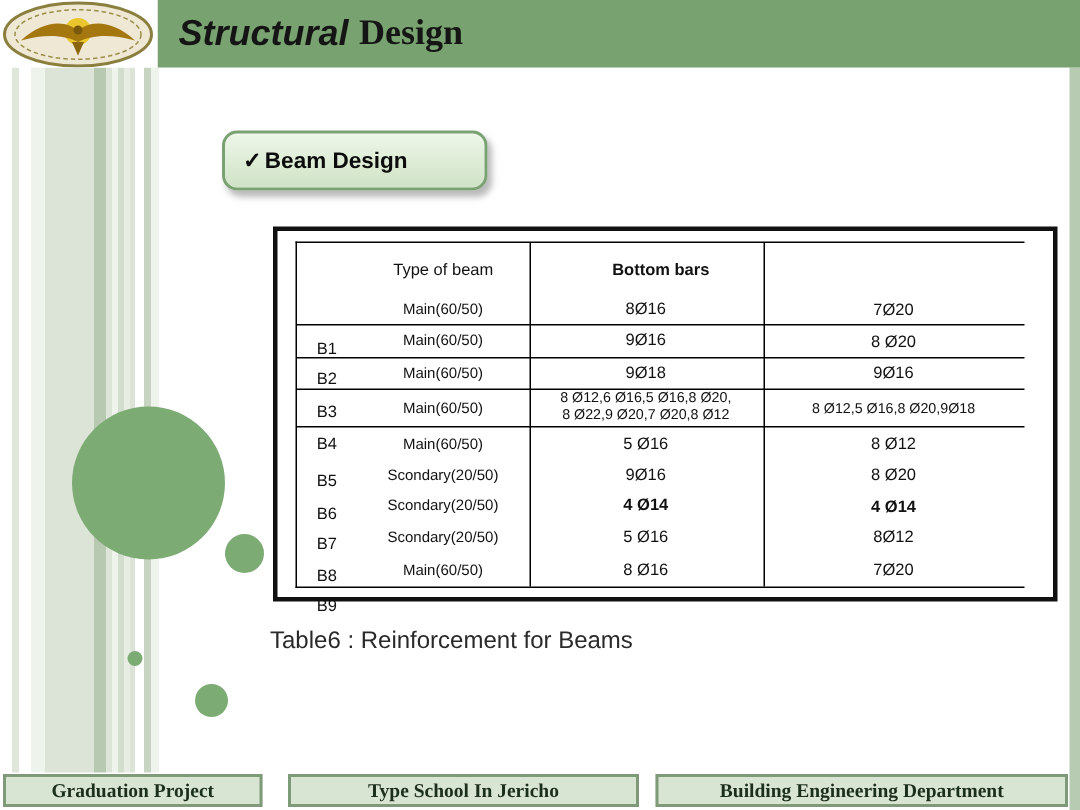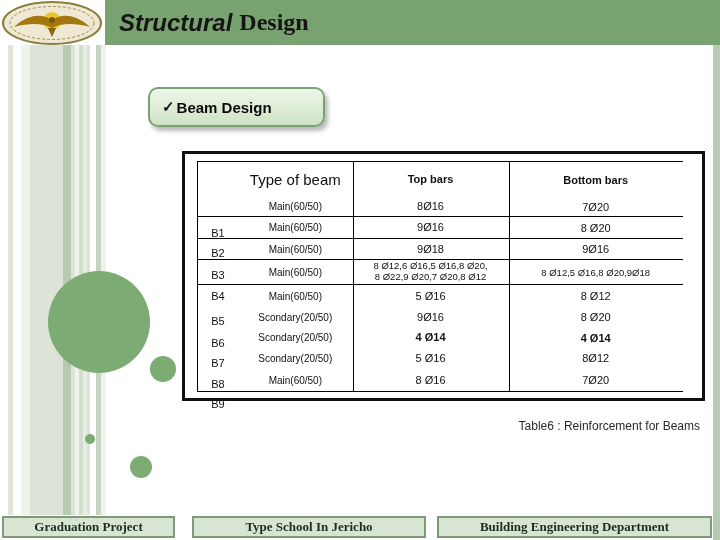--- a/index.html
+++ b/index.html
@@ -57,27 +57,27 @@
     box-sizing:border-box;font-size:11px;color:#111;
   }
   .vdiv{position:absolute;top:0;width:1px;height:100%;background:#000;}
   .trow{display:flex;width:100%;}
   .trow.sep{border-bottom:1px solid #000;box-sizing:border-box;}
   .cell{display:flex;align-items:center;justify-content:center;text-align:center;}
   .c-id{width:40px;font-weight:normal;margin-top:36px;}
   .c-type{width:115px;font-size:10px;}
   .c-top{width:156px;white-space:pre-line;line-height:1.15;}
   .c-bot{width:175px;white-space:pre-line;}
-  .hdr .c-type{font-size:15px;}
+  .hdr .c-type{font-size:11px;}
   .hdr .c-top,.hdr .c-bot{font-weight:bold;}
   .sm{font-size:9.5px;}
   .b{font-weight:bold;}
   
-  #caption{position:absolute;left:180px;top:419px;width:520px;text-align:right;
-    font-size:12px;color:#2a2a2a;}
+  #caption{position:absolute;left:180px;top:419px;width:520px;text-align:left;
+    font-size:16px;color:#2a2a2a;}
   
   .circle{position:absolute;border-radius:50%;background:#7cab74;}
   #circ-big{left:48px;top:271px;width:102px;height:102px;}
   #circ-mid{left:150px;top:356px;width:26px;height:26px;}
   #circ-page{left:104px;top:385px;width:48px;height:48px;display:flex;align-items:center;justify-content:center;
     color:#f4f7f2;font-size:11px;font-weight:bold;}
   #circ-dot{left:85px;top:434px;width:10px;height:10px;}
   #circ-low{left:130px;top:456px;width:22px;height:22px;}
   
   .footbox{
@@ -121,21 +121,20 @@
 
   <div id="tframe"></div>
 
   <div id="itable">
     <div class="vdiv" style="left:155px"></div>
     <div class="vdiv" style="left:311px"></div>
 
     <div class="trow hdr" style="height:35px">
       <div class="cell c-id"></div>
       <div class="cell c-type">Type of beam</div>
-      <div class="cell c-top">Top bars</div>
       <div class="cell c-bot">Bottom bars</div>
     </div>
 
     <div class="trow sep" style="height:20px">
       <div class="cell c-id">B1</div>
       <div class="cell c-type">Main(60/50)</div>
       <div class="cell c-top">8Ø16</div>
       <div class="cell c-bot">7Ø20</div>
     </div>
 

